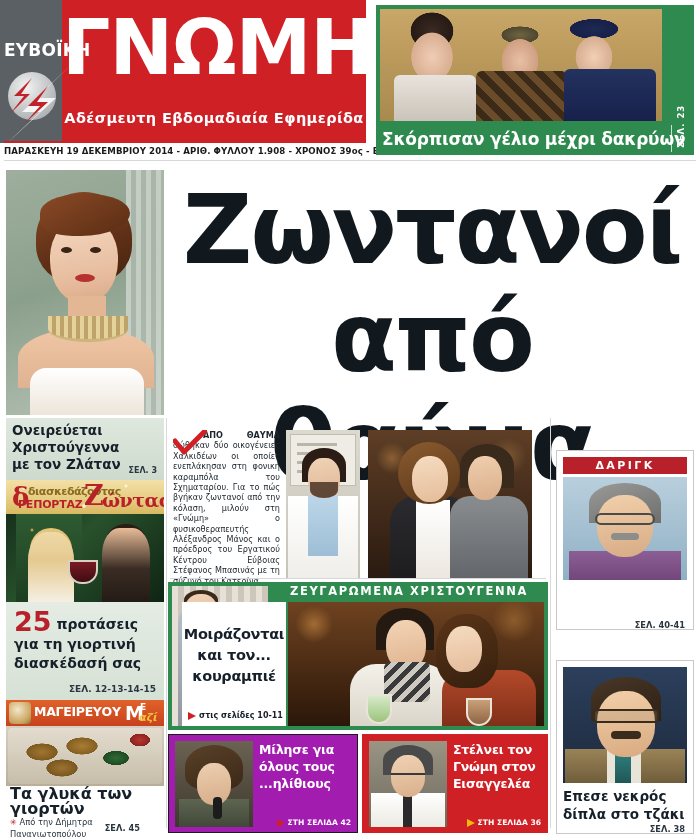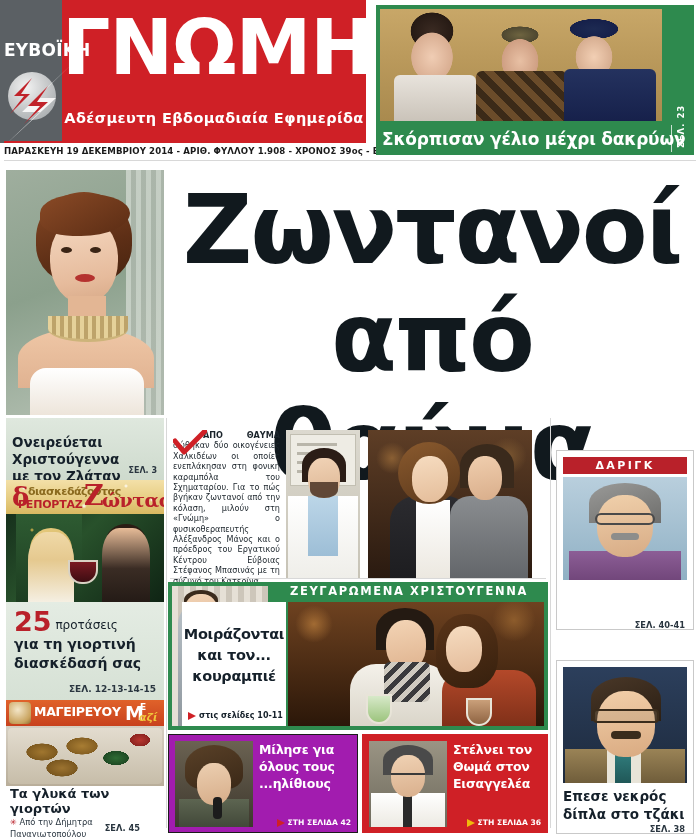--- a/index.html
+++ b/index.html
@@ -161,21 +161,21 @@
     font-family: "DejaVu Sans", "Liberation Sans", sans-serif;
   }
   .headline .l2 { display:block; }
 
   
   .lcol { position: absolute; left: 6px; width: 158px; }
 
   .blk-zlatan {
     top: 418px; height: 62px;
     background: linear-gradient(180deg,#dfe8de 0%, #cedacd 100%);
-    padding: 16px 6px 0 6px;
+    padding: 4px 6px 0 6px;
   }
   .blk-zlatan .t {
     color: #15202a; font-weight: bold; font-size: 13.5px; line-height: 17px;
   }
   .blk-zlatan .sel {
     position: absolute; right: 7px; bottom: 5px;
     font-size: 8px; font-weight: bold; color: #2a3640;
   }
 
   .banner-giortina {
@@ -216,21 +216,21 @@
   .pcx .he { position:absolute; right:14px; top:14px; width:48px; height:74px; border-radius:36% 36% 0 0; background: linear-gradient(180deg,#e7bc98 0%, #3a2c24 55%, #241b16 100%); }
   .pcx .he-hair { position:absolute; right:18px; top:10px; width:40px; height:34px; border-radius:50%; background:#2b1d14; }
   .pcx .glass { position:absolute; left:62px; top:46px; width:30px; height:24px; border-radius:0 0 14px 14px; background: linear-gradient(180deg,#7a1a22,#3d0d12); border:2px solid #d9d2c4; }
 
   .blk-25 {
     position: absolute; left: 6px; top: 602px; width: 158px; height: 98px;
     background: linear-gradient(180deg,#e4ece3 0%, #d6e1d5 100%);
     padding: 6px 6px 0 8px;
   }
   .blk-25 .big { color: #b9212a; font-weight: bold; font-size: 27px; line-height: 27px; vertical-align: -2px; margin-top: 40px; }
-  .blk-25 .t { color: #15202a; font-weight: normal; font-size: 12px; line-height: 19px; display:inline; }
+  .blk-25 .t { color: #15202a; font-weight: bold; font-size: 14px; line-height: 19px; display:inline; }
   .blk-25 .l2 { color:#15202a; font-weight:bold; font-size:14px; line-height:19px; }
   .blk-25 .sel { position:absolute; right:8px; bottom:6px; font-size:9px; font-weight:bold; color:#2a3640; }
 
   .banner-mageir {
     position: absolute; left: 6px; top: 700px; width: 158px; height: 26px;
     background: linear-gradient(180deg,#e0622a 0%, #c8411d 100%);
     overflow: hidden;
   }
   .bm-pot { position:absolute; left:3px; top:2px; width:22px; height:22px; background: radial-gradient(circle at 40% 35%, #f3e6c8, #c9a35e 70%, #8b6a2f 100%); border-radius:4px; }
   .bm-t1 { position:absolute; left:28px; top:4px; font-size:12.5px; font-weight:bold; color:#ffffff; letter-spacing:-0.3px; }
@@ -249,21 +249,21 @@
       radial-gradient(ellipse 22px 12px at 54px 40px, #9c7330 0%, #7a571f 70%, rgba(0,0,0,0) 72%),
       radial-gradient(ellipse 18px 10px at 108px 30px, #2f6b34 0%, #1f4a24 70%, rgba(0,0,0,0) 72%),
       radial-gradient(ellipse 14px 9px at 132px 12px, #b8362f 0%, #8c2420 70%, rgba(0,0,0,0) 72%),
       linear-gradient(180deg,#e3dccf,#c7bda9);
   }
 
   .blk-sweets-cap {
     position: absolute; left: 6px; top: 786px; width: 158px; height: 48px;
     background: #ffffff;
   }
-  .blk-sweets-cap .t { color:#15202a; font-weight:bold; font-size:13px; line-height:15px; padding-left:4px; }
+  .blk-sweets-cap .t { color:#15202a; font-weight:bold; font-size:16px; line-height:15px; padding-left:4px; }
   .blk-sweets-cap .by { color:#2a3640; font-size:8.3px; line-height:12px; padding-left:4px; }
   .blk-sweets-cap .by .star { color:#b9212a; }
   .blk-sweets-cap .sel { position:absolute; right:24px; bottom:1px; font-size:8.3px; font-weight:bold; color:#2a3640; }
 
   
   .lede {
     position: absolute; left: 173px; top: 430px; width: 107px; height: 148px;
   }
   .lede .check { position:absolute; left:0px; top:0px; width:34px; height:26px; }
   .lede p {
@@ -619,21 +619,21 @@
   <div class="bbox red">
     <div class="ph ph-man2">
       <div class="pm2-shirt"></div>
       <div class="pm2-tie"></div>
       <div class="pm2-hair"></div>
       <div class="pm2-face"></div>
       <div class="pm2-glass"></div>
     </div>
     <div class="tx">
       <div>Στέλνει τον</div>
-      <div>Θωμά στον</div>
+      <div>Γνώμη στον</div>
       <div>Εισαγγελέα</div>
     </div>
     <div class="ref">
       <span class="tri-yellow"></span>
       <span>ΣΤΗ ΣΕΛΙΔΑ 36</span>
     </div>
   </div>
 
   <div class="rcol-box rb1">
     <div class="darigk">ΔΑΡΙΓΚ</div>

